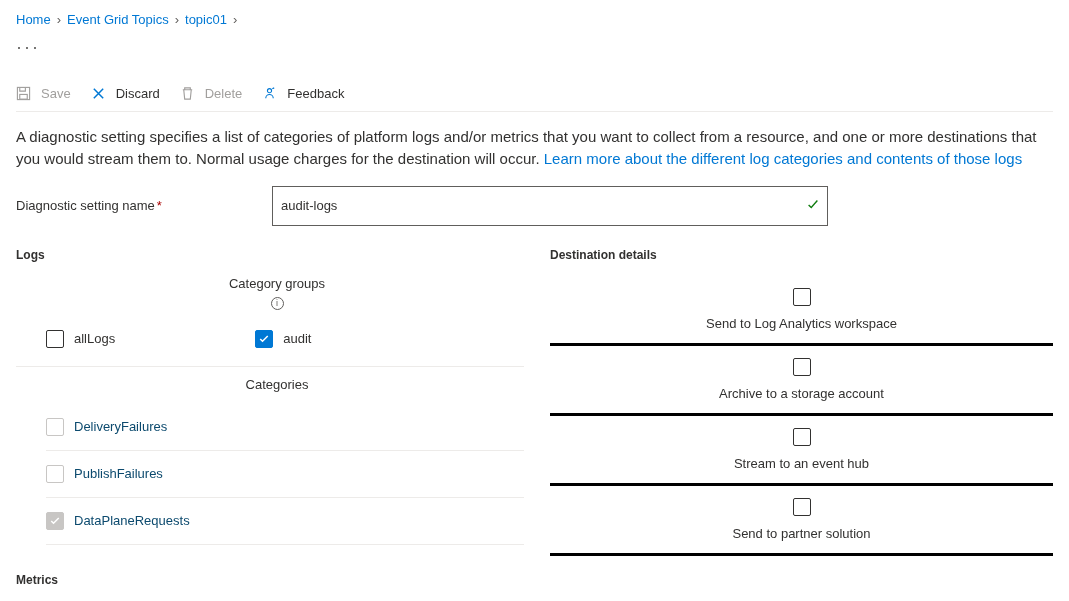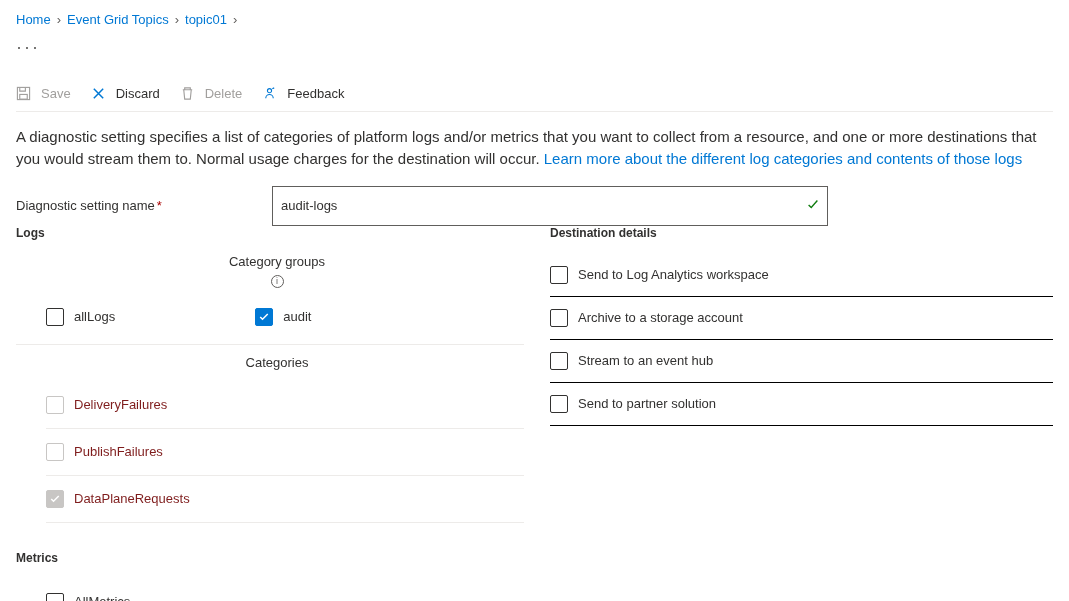--- a/index.html
+++ b/index.html
@@ -24,21 +24,21 @@
   
   .toolbar { display: flex; align-items: center; gap: 20px; padding: 6px 0 10px 0; border-bottom: 1px solid #edebe9; margin-bottom: 14px; }
   .tb-btn { display: inline-flex; align-items: flex-start; gap: 10px; background: none; border: none; font: inherit; cursor: pointer; color: #323130; padding: 0; }
   .tb-btn.disabled { color: #a19f9d; cursor: default; }
   .tb-btn svg { width: 15px; height: 15px; }
 
   
   .desc { font-size: 15px; line-height: 1.45; max-width: 1040px; margin-bottom: 16px; }
 
   
-  .name-row { display: flex; align-items: center; gap: 16px; }
+  .name-row { display: flex; align-items: center; gap: 16px; margin-bottom: 22px; }
   .name-label { width: 240px; font-size: 13px; }
   .req { color: #a80000; margin-left: 2px; }
   .name-input-wrap { position: relative; width: 556px; }
   .name-input {
     width: 100%; height: 40px; padding: 3px 28px 3px 8px;
     border: 1px solid #605e5c; font: inherit; color: #323130; outline: none;
   }
   .name-check { position: absolute; right: 8px; top: 50%; transform: translateY(-50%); color: #107c10; }
 
   
@@ -61,23 +61,23 @@
   .cbx {
     width: 18px; height: 18px; border: 1px solid #323130; border-radius: 2px;
     display: inline-flex; align-items: center; justify-content: center; cursor: pointer;
     flex-shrink: 0; background: #fff;
   }
   .cbx.checked { background: #0078d4; border-color: #0078d4; }
   .cbx.checked svg { display: block; }
   .cbx svg { display: none; width: 12px; height: 12px; }
   .cbx.disabled { border-color: #c8c6c4; cursor: default; background:#fff; }
   .cbx.disabled.checked { background: #c8c6c4; border-color: #c8c6c4; }
-  .lbl-disabled { color: #7f1d1d; }
-
-  .dest-list .chk-row { padding: 12px 0; border-bottom: 1px solid #000000; }
+  .lbl-disabled { color: #0c4a6e; }
+
+  .dest-list .chk-row { padding: 12px 0; border-bottom: 3px solid #000000; flex-direction: column; }
 
   .metrics-block { margin-top: 28px; }
   .metrics-block .chk-row { margin-left: 30px; padding: 14px 0; border-bottom: 1px solid #edebe9; }
 
   hr.cg-sep { border: none; border-top: 1px solid #edebe9; margin: 6px 0 10px 0; }
 </style>
 </head>
 <body>
 
 <nav class="breadcrumb">

